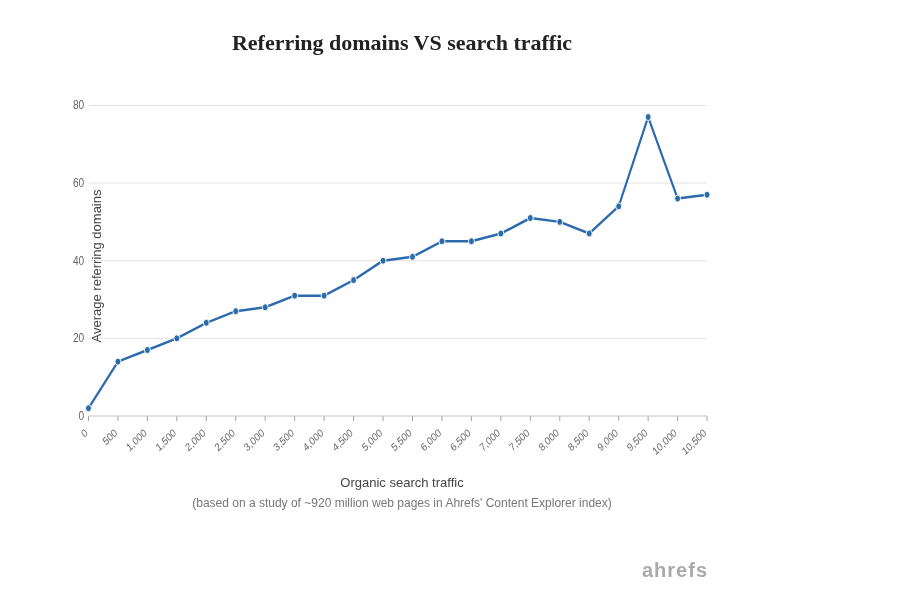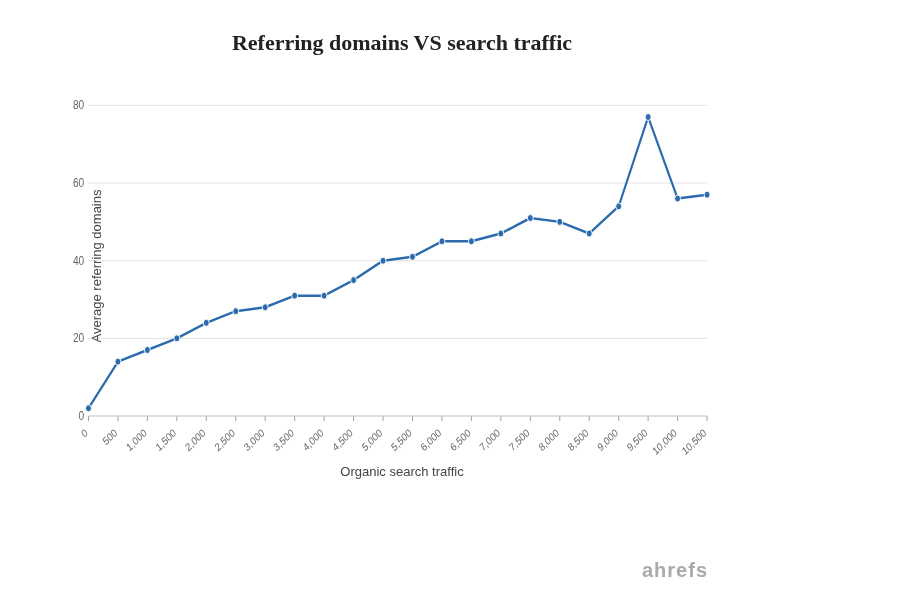--- a/index.html
+++ b/index.html
@@ -41,21 +41,21 @@
       transform: translateY(-50%) rotate(-90deg);
       font-size: 13px;
       color: #444;
       white-space: nowrap;
       font-family: Arial, sans-serif;
     }
     .x-axis-label {
       text-align: center;
       font-size: 13px;
       color: #444;
-      margin-top: 8px;
+      margin-top: 19px;
       font-family: Arial, sans-serif;
     }
     .footer-note {
       text-align: center;
       font-size: 12px;
       color: #777;
       margin-top: 6px;
       font-family: Arial, sans-serif;
     }
     .ahrefs-logo {
@@ -155,14 +155,15 @@
         <circle cx="566.1904761904761" cy="145.88235294117646" r="3.5" fill="#2a6aad" stroke="#fff" stroke-width="1"></circle>
         <circle cx="600.952380952381" cy="157.52941176470588" r="3.5" fill="#2a6aad" stroke="#fff" stroke-width="1"></circle>
         <circle cx="635.7142857142857" cy="130.3529411764706" r="3.5" fill="#2a6aad" stroke="#fff" stroke-width="1"></circle>
         <circle cx="670.4761904761905" cy="41.05882352941177" r="3.5" fill="#2a6aad" stroke="#fff" stroke-width="1"></circle>
         <circle cx="705.2380952380952" cy="122.58823529411765" r="3.5" fill="#2a6aad" stroke="#fff" stroke-width="1"></circle>
         <circle cx="740" cy="118.70588235294119" r="3.5" fill="#2a6aad" stroke="#fff" stroke-width="1"></circle>
       </svg>
   </div>
 
   <div class="x-axis-label">Organic search traffic</div>
+  <div class="footer-note">(based on a study of ~920 million web pages in Ahrefs' Content Explorer index)</div>
   <div class="ahrefs-logo">ahrefs</div>
 </div>
 
 </body></html>

